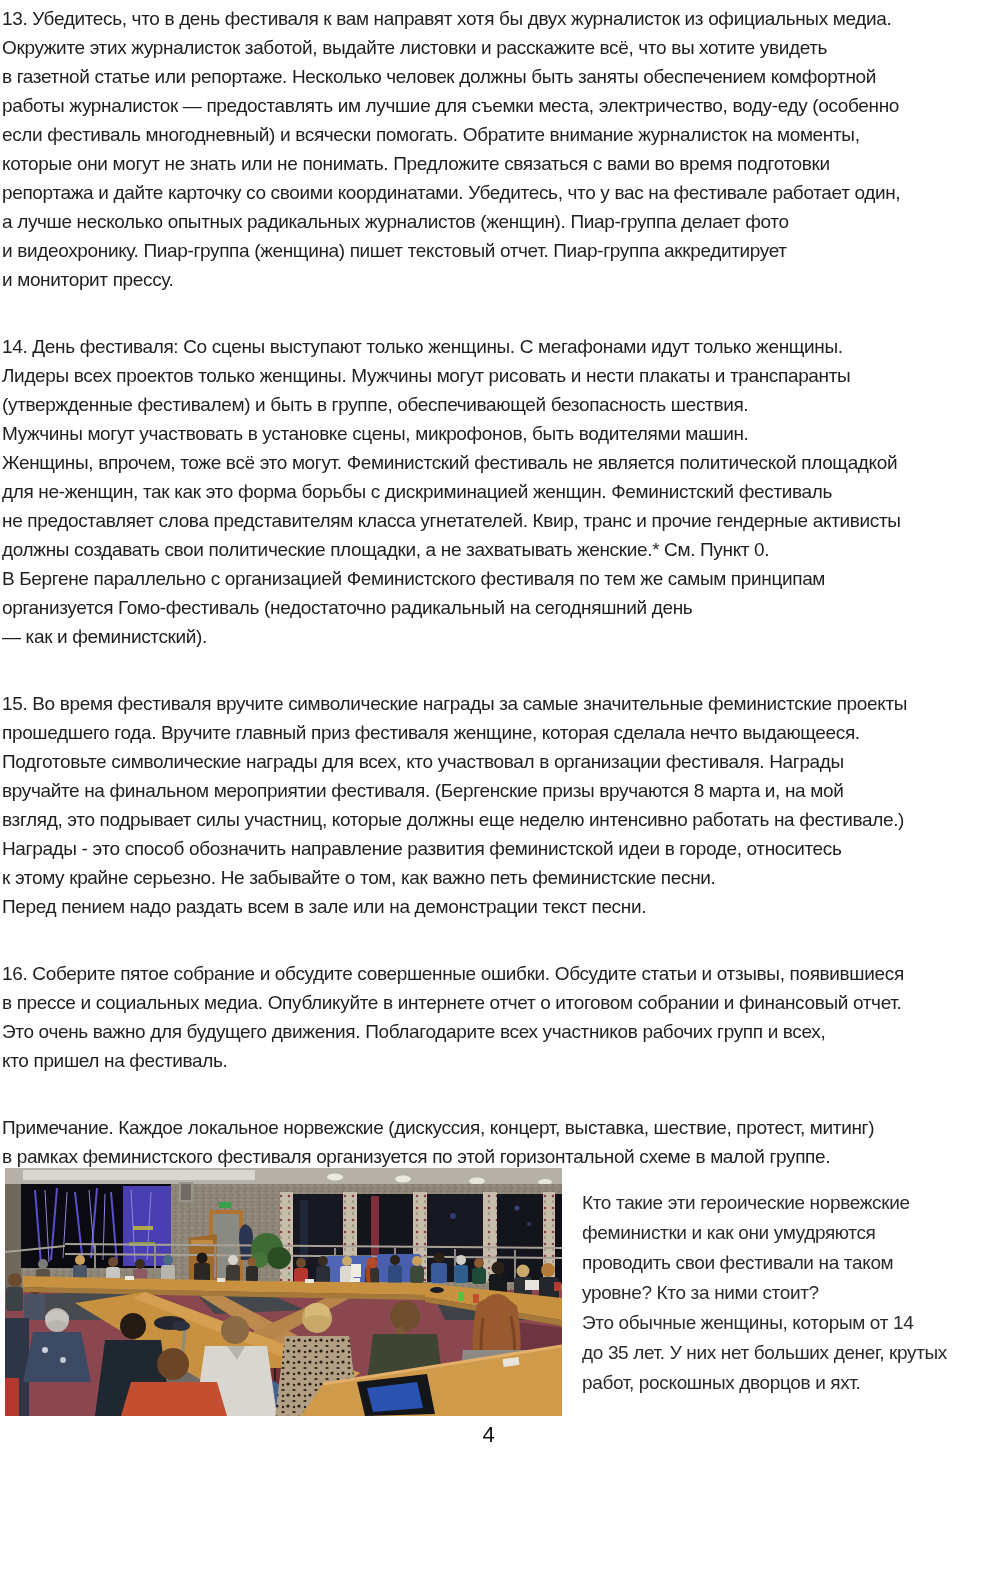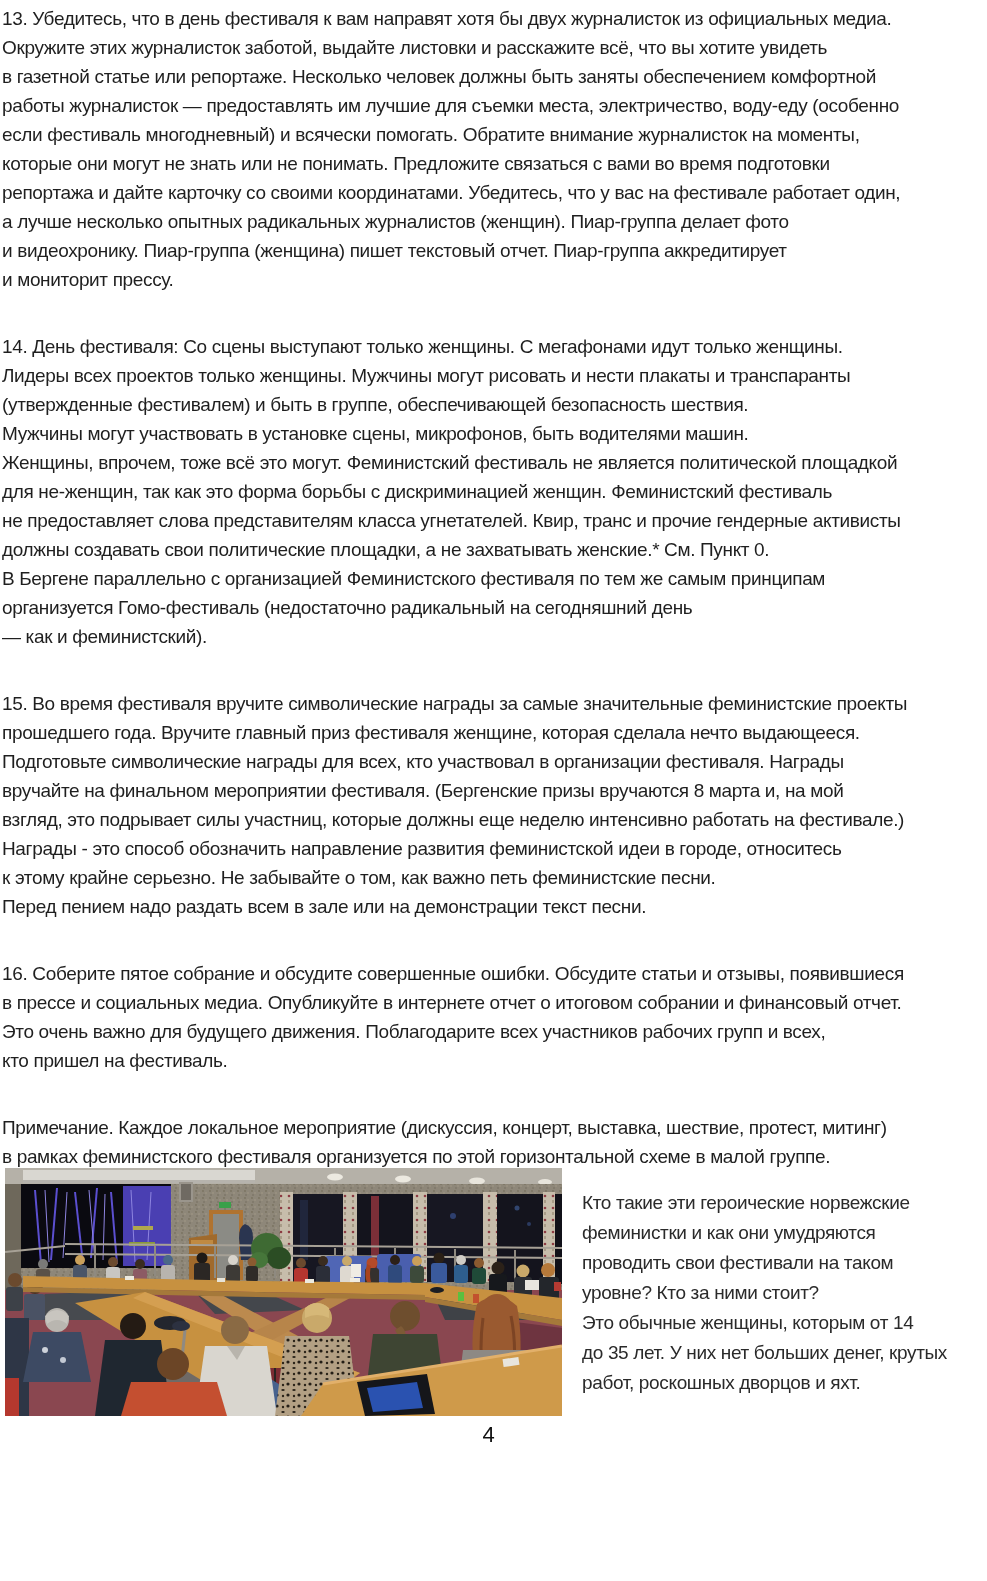--- a/index.html
+++ b/index.html
@@ -53,21 +53,21 @@
 Подготовьте символические награды для всех, кто участвовал в организации фестиваля. Награды
 вручайте на финальном мероприятии фестиваля. (Бергенские призы вручаются 8 марта и, на мой
 взгляд, это подрывает силы участниц, которые должны еще неделю интенсивно работать на фестивале.)
 Награды - это способ обозначить направление развития феминистской идеи в городе, относитесь
 к этому крайне серьезно. Не забывайте о том, как важно петь феминистские песни.
 Перед пением надо раздать всем в зале или на демонстрации текст песни.</div>
   <div class="para">16. Соберите пятое собрание и обсудите совершенные ошибки. Обсудите статьи и отзывы, появившиеся
 в прессе и социальных медиа. Опубликуйте в интернете отчет о итоговом собрании и финансовый отчет.
 Это очень важно для будущего движения. Поблагодарите всех участников рабочих групп и всех,
 кто пришел на фестиваль.</div>
-  <div class="note">Примечание. Каждое локальное мероприятие (дискуссия, концерт, выставка, шествие, протест, митинг)
+  <div class="note">Примечание. Каждое локальное норвежские (дискуссия, концерт, выставка, шествие, протест, митинг)
 в рамках феминистского фестиваля организуется по этой горизонтальной схеме в малой группе.</div>
 
   <div class="media-row">
     <figure class="photo">
       <svg width="557" height="248" viewBox="0 0 557 248" xmlns="http://www.w3.org/2000/svg">
         <defs>
           <pattern id="spk" width="7" height="7" patternUnits="userSpaceOnUse">
             <rect width="7" height="7" fill="#8e8779"></rect>
             <circle cx="2" cy="2" r="0.9" fill="#79725f"></circle>
             <circle cx="5" cy="4" r="0.8" fill="#a29a87"></circle>

